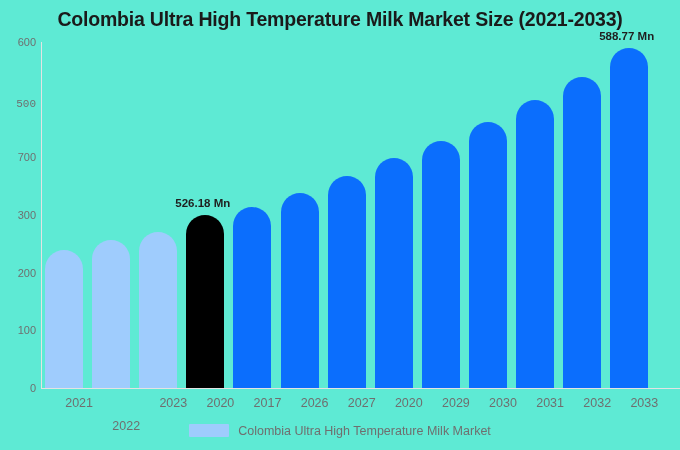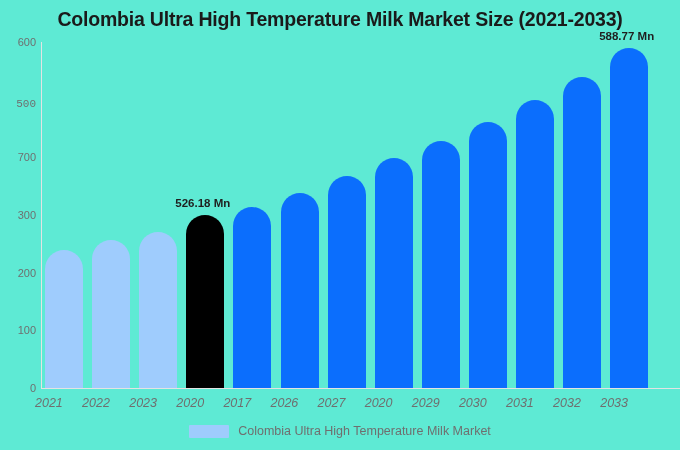--- a/index.html
+++ b/index.html
@@ -65,41 +65,39 @@
     position: absolute;
     bottom: 0;
     width: 38px;
     border-radius: 19px 19px 0 0;
   }
   
   .x-label {
     position: absolute;
     top: 396px;
     width: 58px;
-    text-align: left;
+    text-align: right;
     font-size: 12.5px;
     color: #6f6f6f;
     white-space: nowrap;
-    font-style: italic;
   }
   
   .bar-label {
     position: absolute;
     font-size: 11.5px;
     font-weight: bold;
     color: #1f1f1f;
     white-space: nowrap;
   }
   
   #legend {
     position: absolute;
     left: 0; top: 424px;
     width: 680px;
     display: flex;
-    align-items: center;
     justify-content: center;
     gap: 9px;
   }
   #legend-swatch {
     width: 40px; height: 13px;
     background: #9fccfd;
     border-radius: 1px;
   }
   #legend-text {
     font-size: 12.5px;
@@ -130,21 +128,21 @@
   <div id="plot-area"></div>
 
   <div id="legend">
     <span id="legend-swatch"></span>
     <span id="legend-text">Colombia Ultra High Temperature Milk Market</span>
   </div>
 
 <div class="bar" title="2021: 239 Mn" style="left: 45px; top: 250.177px; height: 137.823px; bottom: auto; position: absolute; background: rgb(159, 204, 253);"></div>
     <div class="x-label" style="left: 35px;">2021</div>
     <div class="bar" title="2022: 256 Mn" style="left: 92.1px; top: 240.373px; height: 147.627px; bottom: auto; position: absolute; background: rgb(159, 204, 253);"></div>
-    <div class="x-label" style="left: 82.1px;">2022</div>
+    <div class="x-label" style="left: 82.1px; margin-top: 23px;">2022</div>
     <div class="bar" title="2023: 271 Mn" style="left: 139.2px; top: 231.723px; height: 156.277px; bottom: auto; position: absolute; background: rgb(159, 204, 253);"></div>
     <div class="x-label" style="left: 129.2px;">2023</div>
     <div class="bar" title="2024: 299.29 Mn" style="left: 186.3px; top: 215.409px; height: 172.591px; bottom: auto; position: absolute; background: rgb(0, 0, 0);"></div>
     <div class="x-label" style="left: 176.3px;">2020</div>
     <div class="bar" title="2025: 314 Mn" style="left: 233.4px; top: 206.927px; height: 181.073px; bottom: auto; position: absolute; background: rgb(11, 110, 253);"></div>
     <div class="x-label" style="left: 223.4px;">2017</div>
     <div class="bar" title="2026: 339 Mn" style="left: 280.5px; top: 192.51px; height: 195.49px; bottom: auto; position: absolute; background: rgb(11, 110, 253);"></div>
     <div class="x-label" style="left: 270.5px;">2026</div>
     <div class="bar" title="2027: 367 Mn" style="left: 327.6px; top: 176.363px; height: 211.637px; bottom: auto; position: absolute; background: rgb(11, 110, 253);"></div>
     <div class="x-label" style="left: 317.6px;">2027</div>

